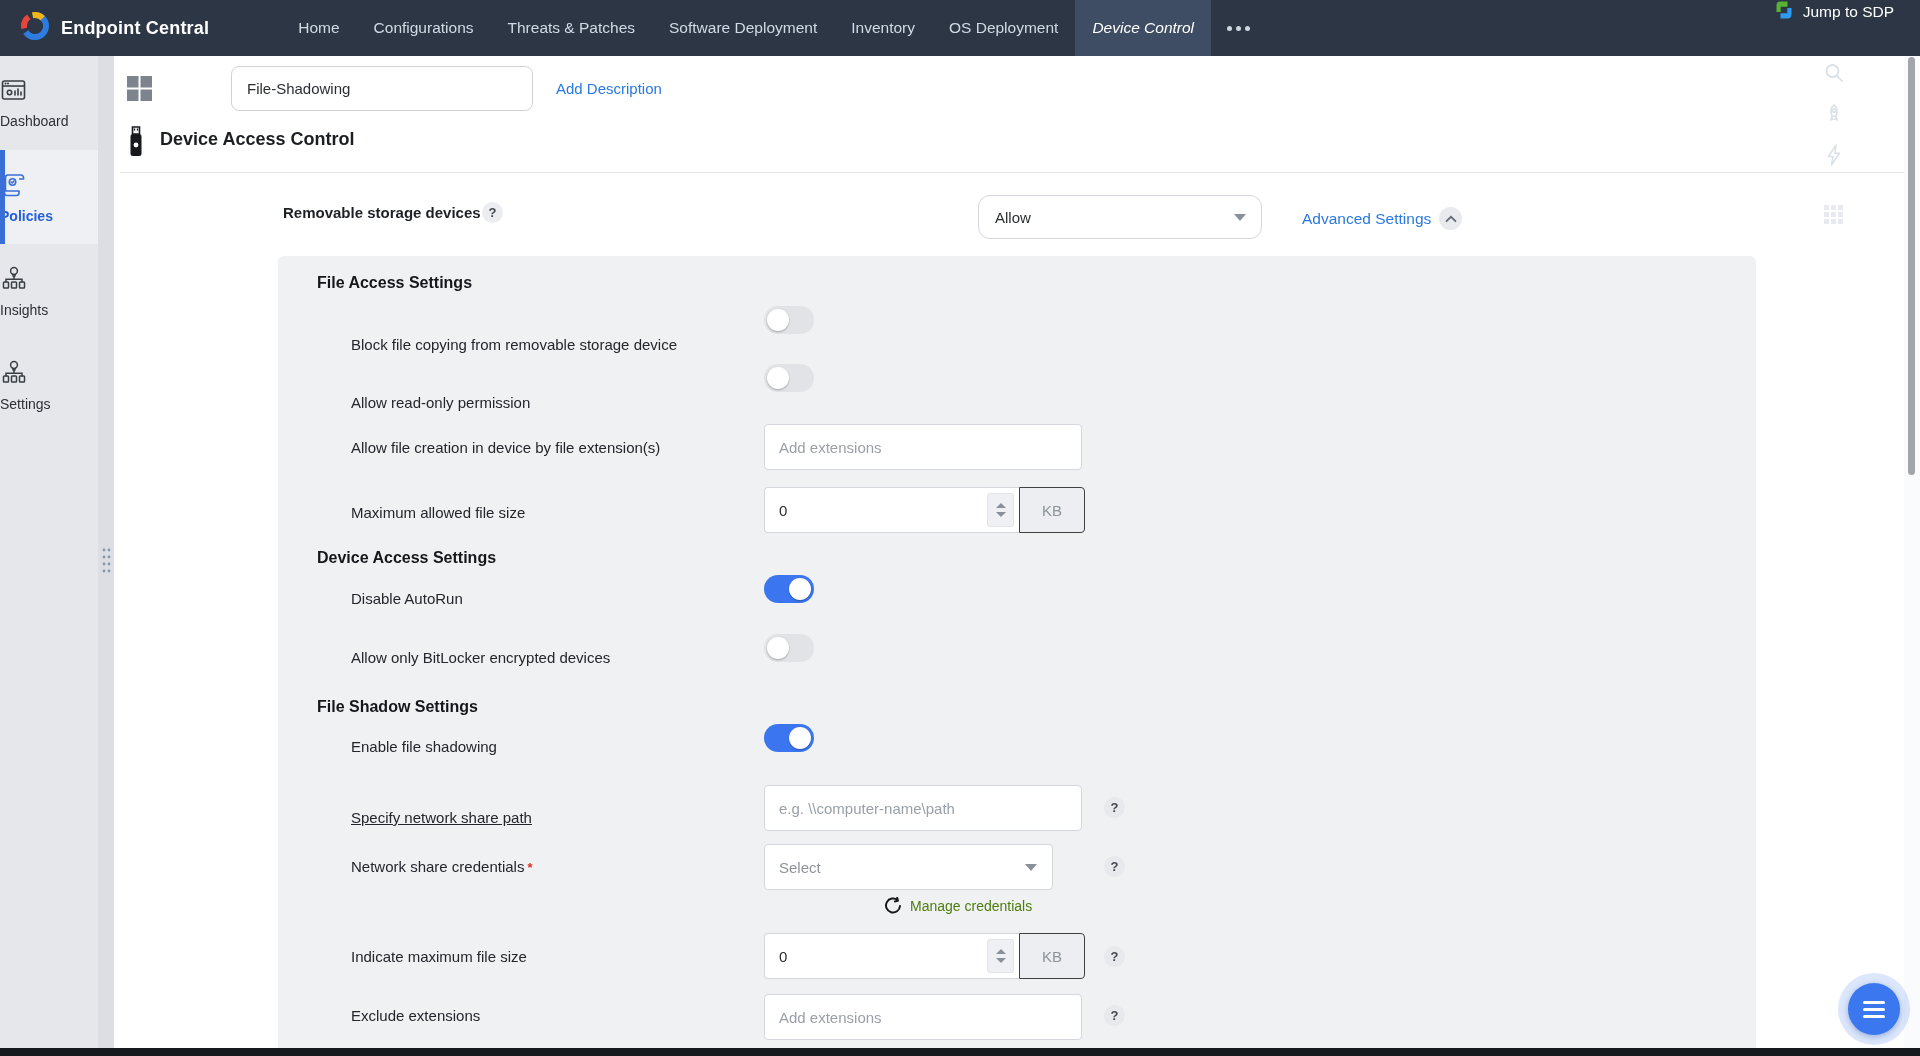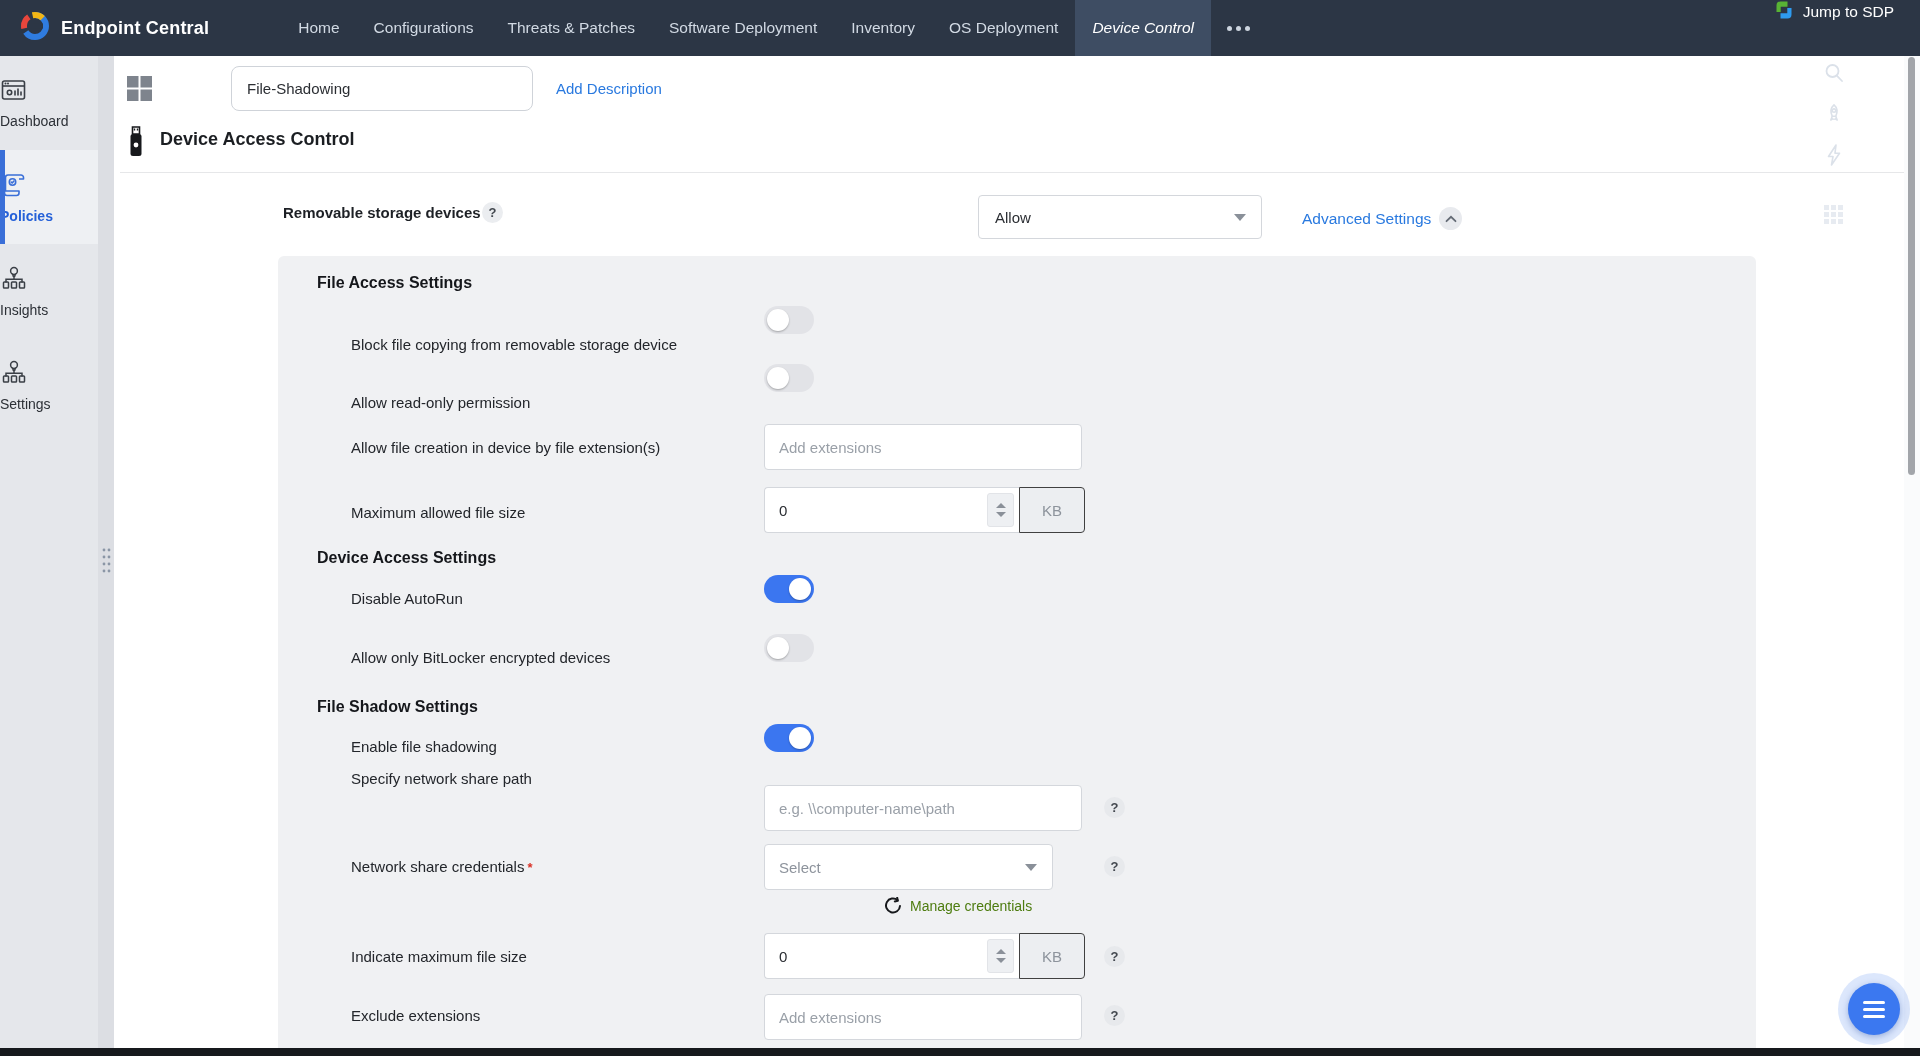--- a/index.html
+++ b/index.html
@@ -38,21 +38,21 @@
   .win-icon { position:absolute; left:12px; top:19px; }
   .name-input { position:absolute; left:117px; top:10px; width:302px; height:45px; border:1px solid #cfd3d9; border-radius:8px; padding:0 15px; font-family:inherit; font-size:15px; color:#2b2e33; background:#fff; outline:none; }
   .add-desc { position:absolute; left:442px; top:24px; font-size:15px; color:#2979df; text-decoration:none; cursor:pointer; }
   .usb-icon { position:absolute; left:14px; top:70px; }
   .page-title { position:absolute; left:46px; top:73px; font-size:18px; font-weight:600; color:#1b1e22; margin:0; }
   .divider { position:absolute; left:6px; top:116px; width:1786px; height:1px; background:#e6e7e9; }
 
   .removable-label { position:absolute; left:169px; top:148px; font-size:15px; font-weight:600; color:#1d2025; }
   .help { width:21px; height:21px; border-radius:50%; background:#e7e9ec; color:#43484f; font-weight:700; font-size:13px; display:flex; align-items:center; justify-content:center; cursor:pointer; }
   .help-removable { position:absolute; left:368px; top:146px; background:#ebedf0; }
-  .dropdown { position:absolute; display:flex; align-items:center; padding:0 16px; background:#fff; border:1px solid #d4d7dc; border-radius:4px; font-size:15px; cursor:pointer; }
+  .dropdown { position:absolute; display:flex; align-items:center; padding:0 16px; background:#fff; border:1px solid #d4d7dc; border-radius:12px; font-size:15px; cursor:pointer; }
   .dd-allow { left:864px; top:139px; width:284px; height:44px; color:#2b2e33; }
   .caret { position:absolute; right:15px; top:50%; margin-top:-3px; width:0; height:0; border-left:6px solid transparent; border-right:6px solid transparent; border-top:7px solid #8a9099; }
   .advanced { position:absolute; left:1188px; top:151px; display:flex; align-items:center; gap:8px; cursor:pointer; }
   .advanced .adv-lbl { font-size:15.5px; color:#2979df; text-decoration:none; }
   .chev-circle { width:23px; height:23px; border-radius:50%; background:#e8eaee; display:flex; align-items:center; justify-content:center; }
 
   
   .panel { position:absolute; left:164px; top:200px; width:1478px; height:856px; background:#f0f1f3; border-radius:6px; }
   .sec-title { position:absolute; left:39px; font-size:16px; font-weight:700; color:#15171b; }
   .row-label { position:absolute; left:73px; font-size:15px; color:#23262b; }
@@ -293,21 +293,21 @@
       <div class="toggle on" style="top:319px;"></div>
 
       <span class="row-label" style="top:393px;">Allow only BitLocker encrypted devices</span>
       <div class="toggle" style="top:378px;"></div>
 
       <h2 class="sec-title" style="top:442px; margin:0;">File Shadow Settings</h2>
 
       <span class="row-label" style="top:482px;">Enable file shadowing</span>
       <div class="toggle on" style="top:468px;"></div>
 
-      <span class="row-label" style="top:514px;">Specify network share path</span>
+      <span class="row-label" style="top:553px;text-decoration:underline;">Specify network share path</span>
       <input class="txt" style="top: 529px;" type="text" placeholder="e.g. \\computer-name\path">
       <span class="help" style="top:541px;">?</span>
 
       <span class="row-label" style="top:602px;">
         <span>Network share credentials</span><span class="req">*</span>
       </span>
       <div class="select" style="top:588px;">
         <span>Select</span>
         <span class="caret"></span>
       </div>

